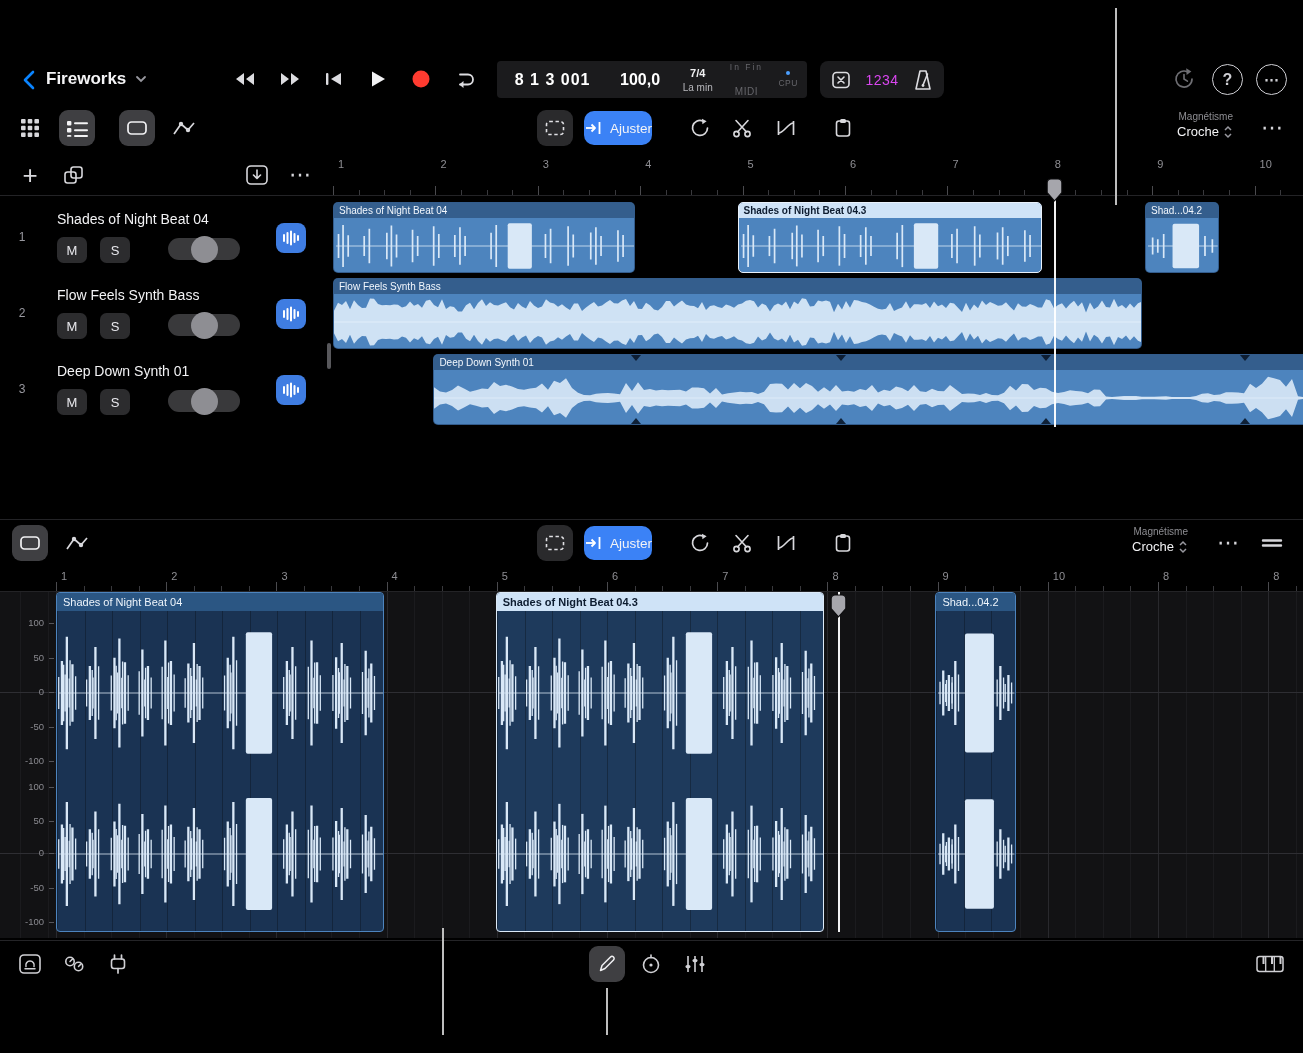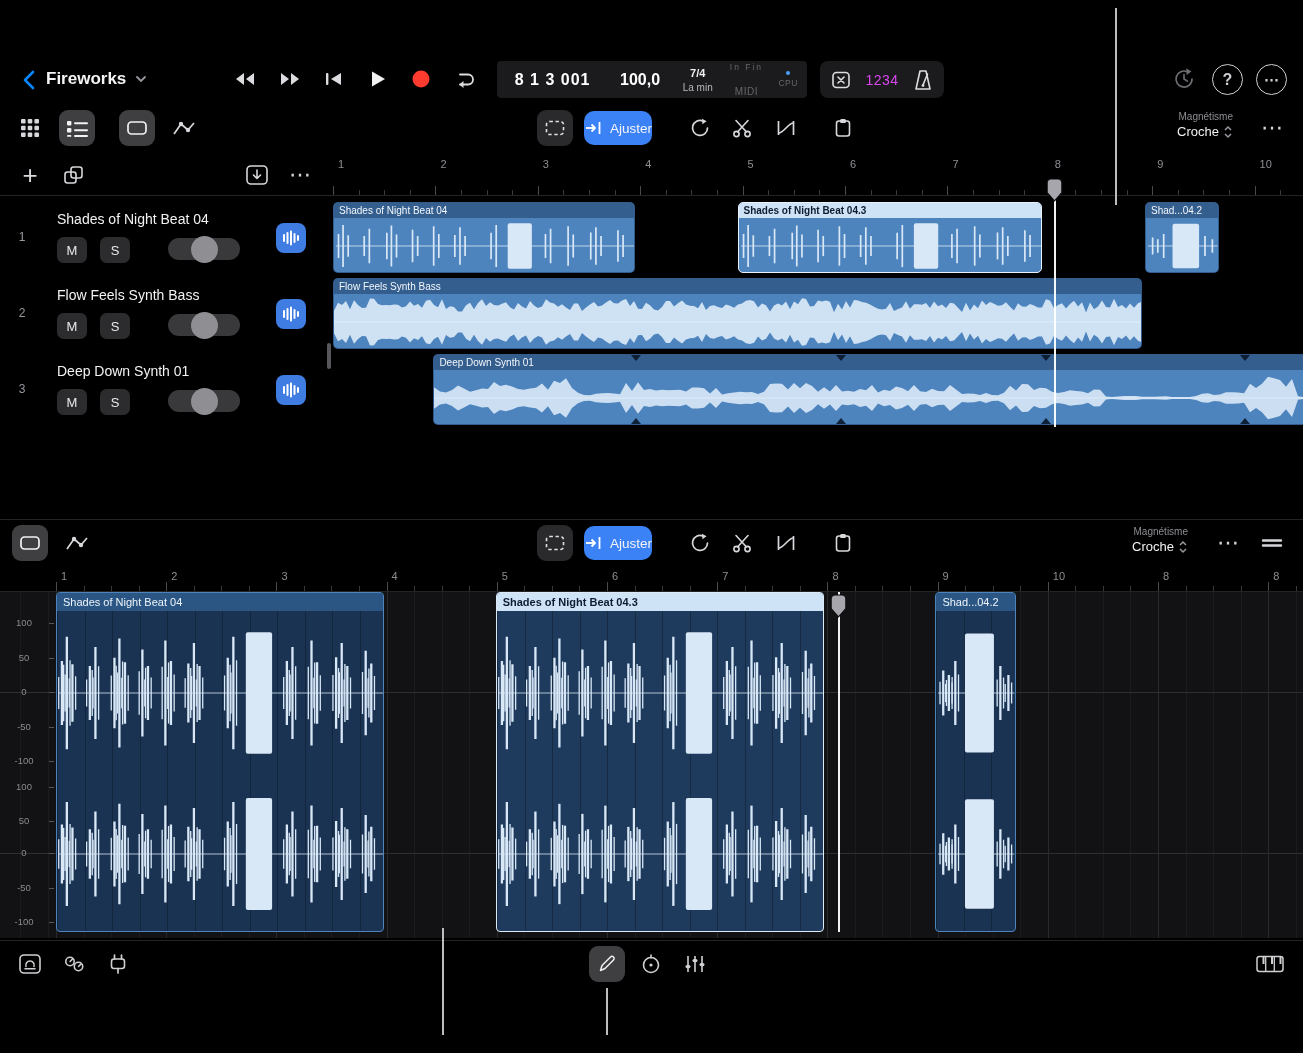--- a/index.html
+++ b/index.html
@@ -76,21 +76,21 @@
   background-position:56px 0,56px 0}
 .zero-line{position:absolute;left:0;right:0;height:1px;background:#2e2e33}
 .ed-region{position:absolute;top:0;height:340px;background-color:#1a3353;
   background-image:repeating-linear-gradient(90deg,rgba(0,0,0,.28) 0 1px,transparent 1px 27.55px);
   border:1px solid #4d84be;border-radius:4px;overflow:hidden}
 .ed-region .rg-wave{position:absolute;left:0;top:0}
 .ed-region .rg-head{position:absolute;left:0;top:0;right:0;height:18px;background:#2b5683;color:#eef5fc;
   font-size:11px;line-height:18px;padding:0 6px;white-space:nowrap;overflow:hidden}
 .ed-region.sel{border:1.5px solid #dceaf8;background-color:#1e3a5c}
 .ed-region.sel .rg-head{background:#cfe3f7;color:#0d1c30;font-weight:600}
-.sc-label{position:absolute;left:4px;width:40px;text-align:center;font-size:9.5px;color:#8a8a90}
+.sc-label{position:absolute;left:4px;width:40px;text-align:right;font-size:9.5px;color:#8a8a90}
 .sc-tick{position:absolute;left:49px;width:5px;height:1px;background:#55555a}
 .ph-line{position:absolute;width:1.5px;background:rgba(255,255,255,.95);z-index:30}
 .ph-handle{position:absolute;z-index:31}
 .callout{position:absolute;width:2px;background:#bdbdbd;z-index:80}
 .bottom-bar{border-top:1px solid #242427}
 .scrollbar-v{position:absolute;left:327px;top:343px;width:4px;height:26px;border-radius:2px;background:#58585c;z-index:20}
 .panel-sep{position:absolute;left:0;top:519px;width:1303px;height:1px;background:#232326}
 </style>
 </head>
 <body>

